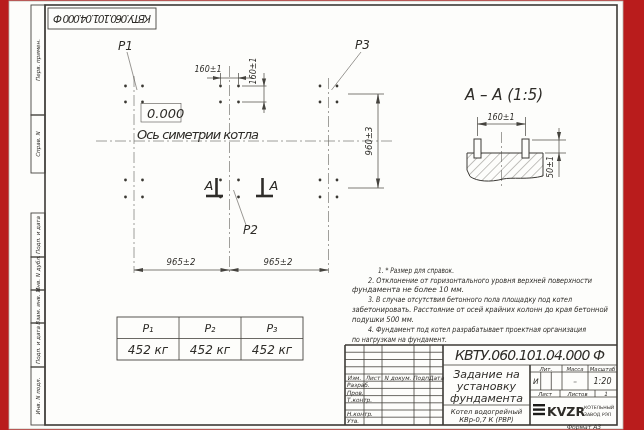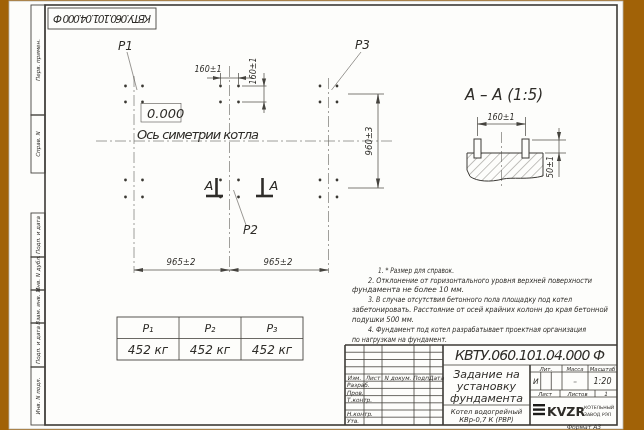--- a/index.html
+++ b/index.html
@@ -1,16 +1,16 @@
 <!DOCTYPE html>
 <html><head>
 <meta charset="utf-8">
 <style>
   html,body{margin:0;padding:0;background:#f4f3f0;}
-  .stage{position:relative;width:644px;height:430px;overflow:hidden;background:#a16207;}
+  .stage{position:relative;width:644px;height:430px;overflow:hidden;background:#b91c1c;}
   svg{position:absolute;left:0;top:0;}
   text{fill:#2e2c28;font-family:"DejaVu Sans",sans-serif;font-style:italic;}
   .uprt{font-style:normal;}
   .ln{stroke:#45433e;stroke-width:.8;fill:none;}
   .lnthin{stroke:#55534e;stroke-width:.6;fill:none;}
   .frame{stroke:#3c3a36;stroke-width:1.6;fill:none;}
   .cl{stroke:#6e6c66;stroke-width:.65;stroke-dasharray:11 3 2 3;fill:none;}
   .dim{stroke:#45433e;stroke-width:.7;fill:none;}
   .thk{stroke:#2f2d2a;stroke-width:2.6;fill:none;}
   .ar{fill:#45433e;stroke:none;}

